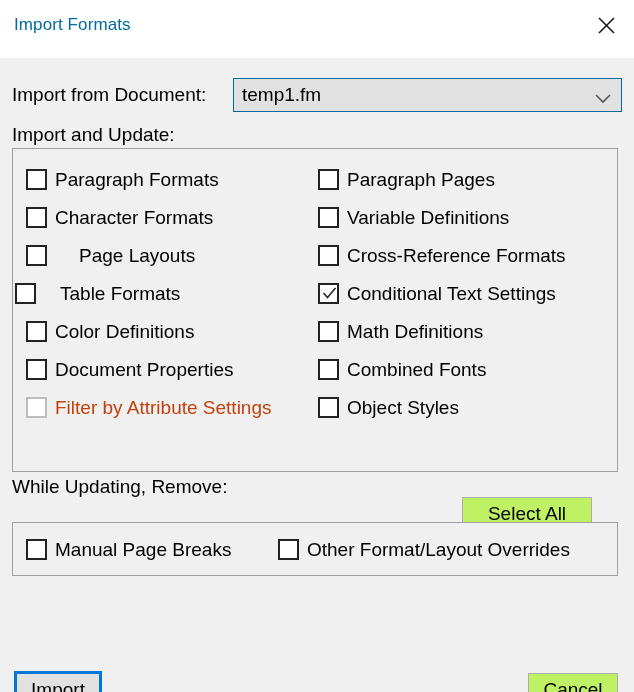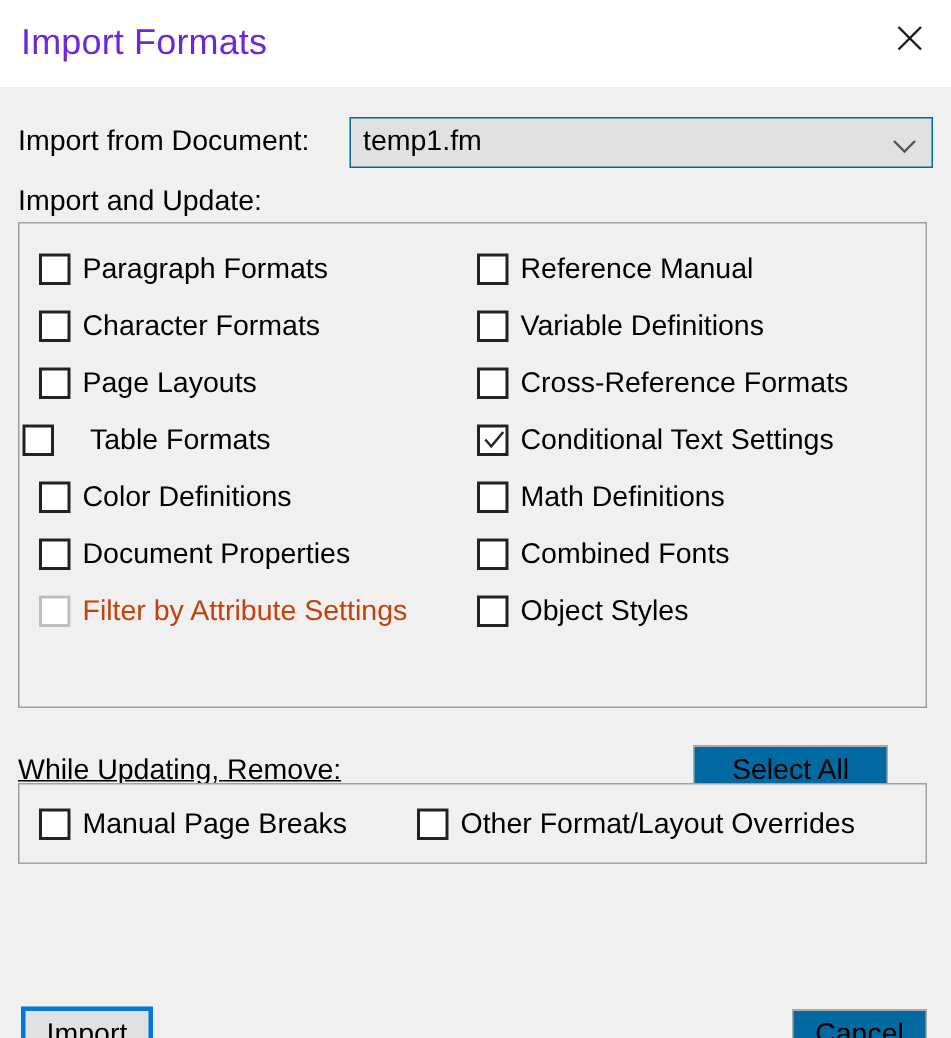--- a/index.html
+++ b/index.html
@@ -22,23 +22,23 @@
     left: 0; top: 0;
     width: 634px;
     height: 58px;
     background: #ffffff;
     box-sizing: border-box;
   }
   .title-text {
     position: absolute;
     left: 14px;
     top: 15px;
-    font-size: 24px;
+    font-size: 17px;
     letter-spacing: 0.1px;
-    color: #6d28d9;
+    color: #0369a1;
     white-space: nowrap;
   }
   .close-btn {
     position: absolute;
     right: 0px;
     top: 0px;
     width: 56px;
     height: 50px;
     display: flex;
     align-items: center;
@@ -93,21 +93,21 @@
     right: 10px;
     top: 11px;
   }
 
   .lbl-section {
     position: absolute;
     font-size: 19px;
     white-space: nowrap;
   }
   #lbl-import-update { left: 12px; top: 66px; }
-  #lbl-while-updating { left: 12px; top: 445px; text-decoration: underline; }
+  #lbl-while-updating { left: 12px; top: 418px; }
 
   .groupbox {
     position: absolute;
     border: 1px solid #a0a0a0;
     box-sizing: border-box;
     background: #f0f0f0;
   }
   #gb-import-update {
     left: 12px;
     top: 90px;
@@ -151,21 +151,21 @@
   }
   .cb-label {
     font-size: 19px;
     line-height: 21px;
   }
   .cb-label.disabled { color: #c2410c; }
 
   
   .btn {
     position: absolute;
-    background: #0369a1;
+    background: #bef264;
     border: 1px solid #adadad;
     box-sizing: border-box;
     display: flex;
     align-items: center;
     justify-content: center;
     font-size: 19px;
     cursor: default;
     color: #000;
   }
   #btn-select-all {
@@ -222,21 +222,21 @@
   <div class="groupbox" id="gb-import-update"></div>
 
   <div class="cb-row" style="left:26px; top:108px;">
     <span class="cb-box"></span>
     <span class="cb-label">Paragraph Formats</span>
   </div>
   <div class="cb-row" style="left:26px; top:146px;">
     <span class="cb-box"></span>
     <span class="cb-label">Character Formats</span>
   </div>
-  <div class="cb-row" style="left:26px; top:184px;">
+  <div class="cb-row" style="left:26px; top:184px;gap:24px;">
     <span class="cb-box"></span>
     <span class="cb-label">Page Layouts</span>
   </div>
   <div class="cb-row" style="left:15px; top:222px;gap:16px;">
     <span class="cb-box"></span>
     <span class="cb-label">Table Formats</span>
   </div>
   <div class="cb-row" style="left:26px; top:260px;">
     <span class="cb-box"></span>
     <span class="cb-label">Color Definitions</span>
@@ -245,21 +245,21 @@
     <span class="cb-box"></span>
     <span class="cb-label">Document Properties</span>
   </div>
   <div class="cb-row" style="left:26px; top:336px;">
     <span class="cb-box disabled"></span>
     <span class="cb-label disabled">Filter by Attribute Settings</span>
   </div>
 
   <div class="cb-row" style="left:318px; top:108px;">
     <span class="cb-box"></span>
-    <span class="cb-label">Reference Manual</span>
+    <span class="cb-label">Paragraph Pages</span>
   </div>
   <div class="cb-row" style="left:318px; top:184px;">
     <span class="cb-box"></span>
     <span class="cb-label">Cross-Reference Formats</span>
   </div>
   <div class="cb-row" style="left:318px; top:146px;">
     <span class="cb-box"></span>
     <span class="cb-label">Variable Definitions</span>
   </div>
   <div class="cb-row" style="left:318px; top:222px;">

